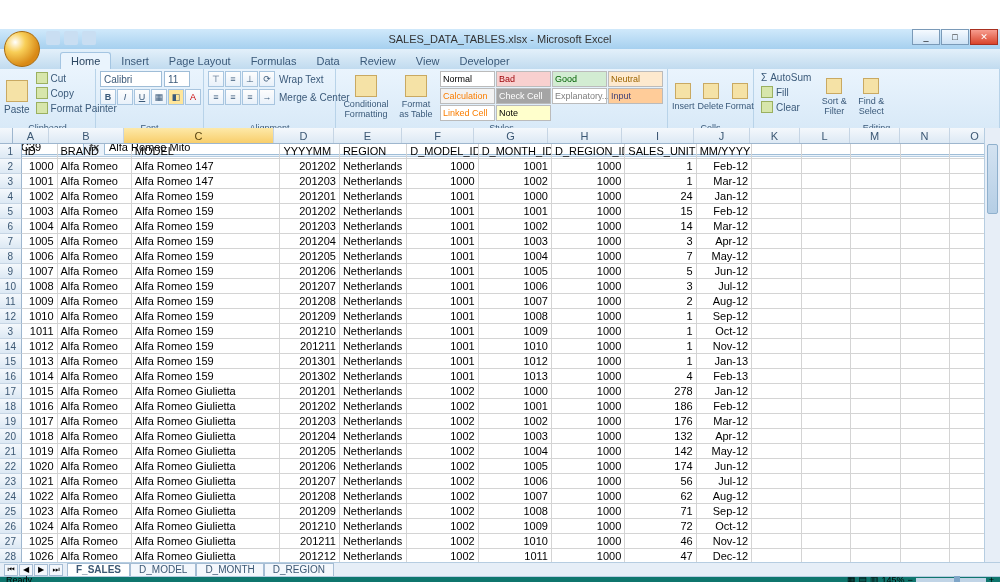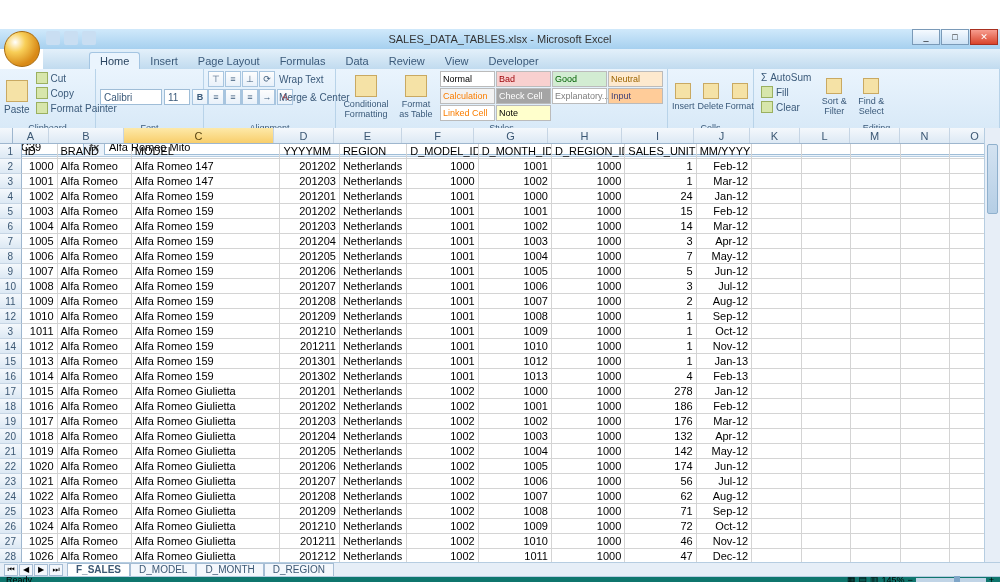--- a/index.html
+++ b/index.html
@@ -7,21 +7,21 @@
 
 .title-bar{height:20px;background:linear-gradient(#d0e9fb,#a6d0ef);display:flex;align-items:center;position:relative;margin-top:29px;}
 .title-text{position:absolute;left:50%;transform:translateX(-50%);font-size:11px;color:#333;}
 .win-controls{position:absolute;right:2px;top:0;display:flex;}
 .win-btn{width:28px;height:16px;margin-left:1px;display:flex;align-items:center;justify-content:center;font-size:9px;border:1px solid #7a9ab8;background:linear-gradient(#f5faff,#cde2f5);}
 .win-btn.close{background:linear-gradient(#f79d8f,#d9442b);color:#fff;border-color:#a83020;}
 .orb{position:absolute;left:4px;top:2px;width:36px;height:36px;border-radius:50%;background:radial-gradient(circle at 30% 30%,#fff,#f8cf58 30%,#d98a17 70%);border:1px solid #a86b10;z-index:10;}
 .qat{position:absolute;left:46px;top:2px;display:flex;gap:4px;align-items:center;}
 .qat-icon{width:14px;height:14px;background:#c9def2;border-radius:2px;}
 
-.ribbon-tabs{height:20px;background:linear-gradient(#e3f0fa,#c1dbef);display:flex;align-items:flex-end;padding-left:46px;margin-left:43px;}
+.ribbon-tabs{height:20px;background:linear-gradient(#e3f0fa,#c1dbef);display:flex;align-items:flex-end;padding-left:60px;}
 .rtab{padding:2px 10px;font-size:11px;color:#3b5a7a;cursor:pointer;}
 .rtab.active{background:#eaf4fd;border:1px solid #a4c5e2;border-bottom:none;border-radius:3px 3px 0 0;color:#2b4560;}
 
 .ribbon{height:68px;background:linear-gradient(#eaf4fd,#d6e8f7);border-bottom:1px solid #99bbd8;display:flex;font-size:10px;color:#3b5a7a;}
 .rgroup{border-right:1px solid #b8d3e9;padding:2px 4px;display:flex;flex-direction:column;justify-content:space-between;}
 .rgroup-label{text-align:center;font-size:9px;padding-bottom:1px;}
 .rg-body{display:flex;gap:3px;align-items:flex-start;flex:1;}
 .big-btn{display:flex;flex-direction:column;align-items:center;justify-content:center;width:40px;height:52px;gap:2px;}
 .big-btn .ico{width:22px;height:22px;background:#f5e2a6;border:1px solid #c9a962;}
 .small-stack{display:flex;flex-direction:column;gap:1px;justify-content:flex-start;}
@@ -114,21 +114,21 @@
           </div>
         <div class="small-item">
             <div class="ico"></div>
             <span>Format Painter</span>
           </div>
       </div>
     </div>
     <div class="rgroup-label">Clipboard</div>
   </div>
   <div class="rgroup" style="width:108px;">
-    <div class="rg-body" style="gap:2px;align-items:center;">
+    <div class="rg-body" style="flex-direction:column;gap:2px;">
       <div style="display:flex;gap:2px;">
         <div class="combo" style="width:62px;">
             <span>Calibri</span>
           </div>
         <div class="combo" style="width:26px;">
             <span>11</span>
           </div>
       </div>
       <div style="display:flex;gap:1px;">
         <div class="btnlet">

